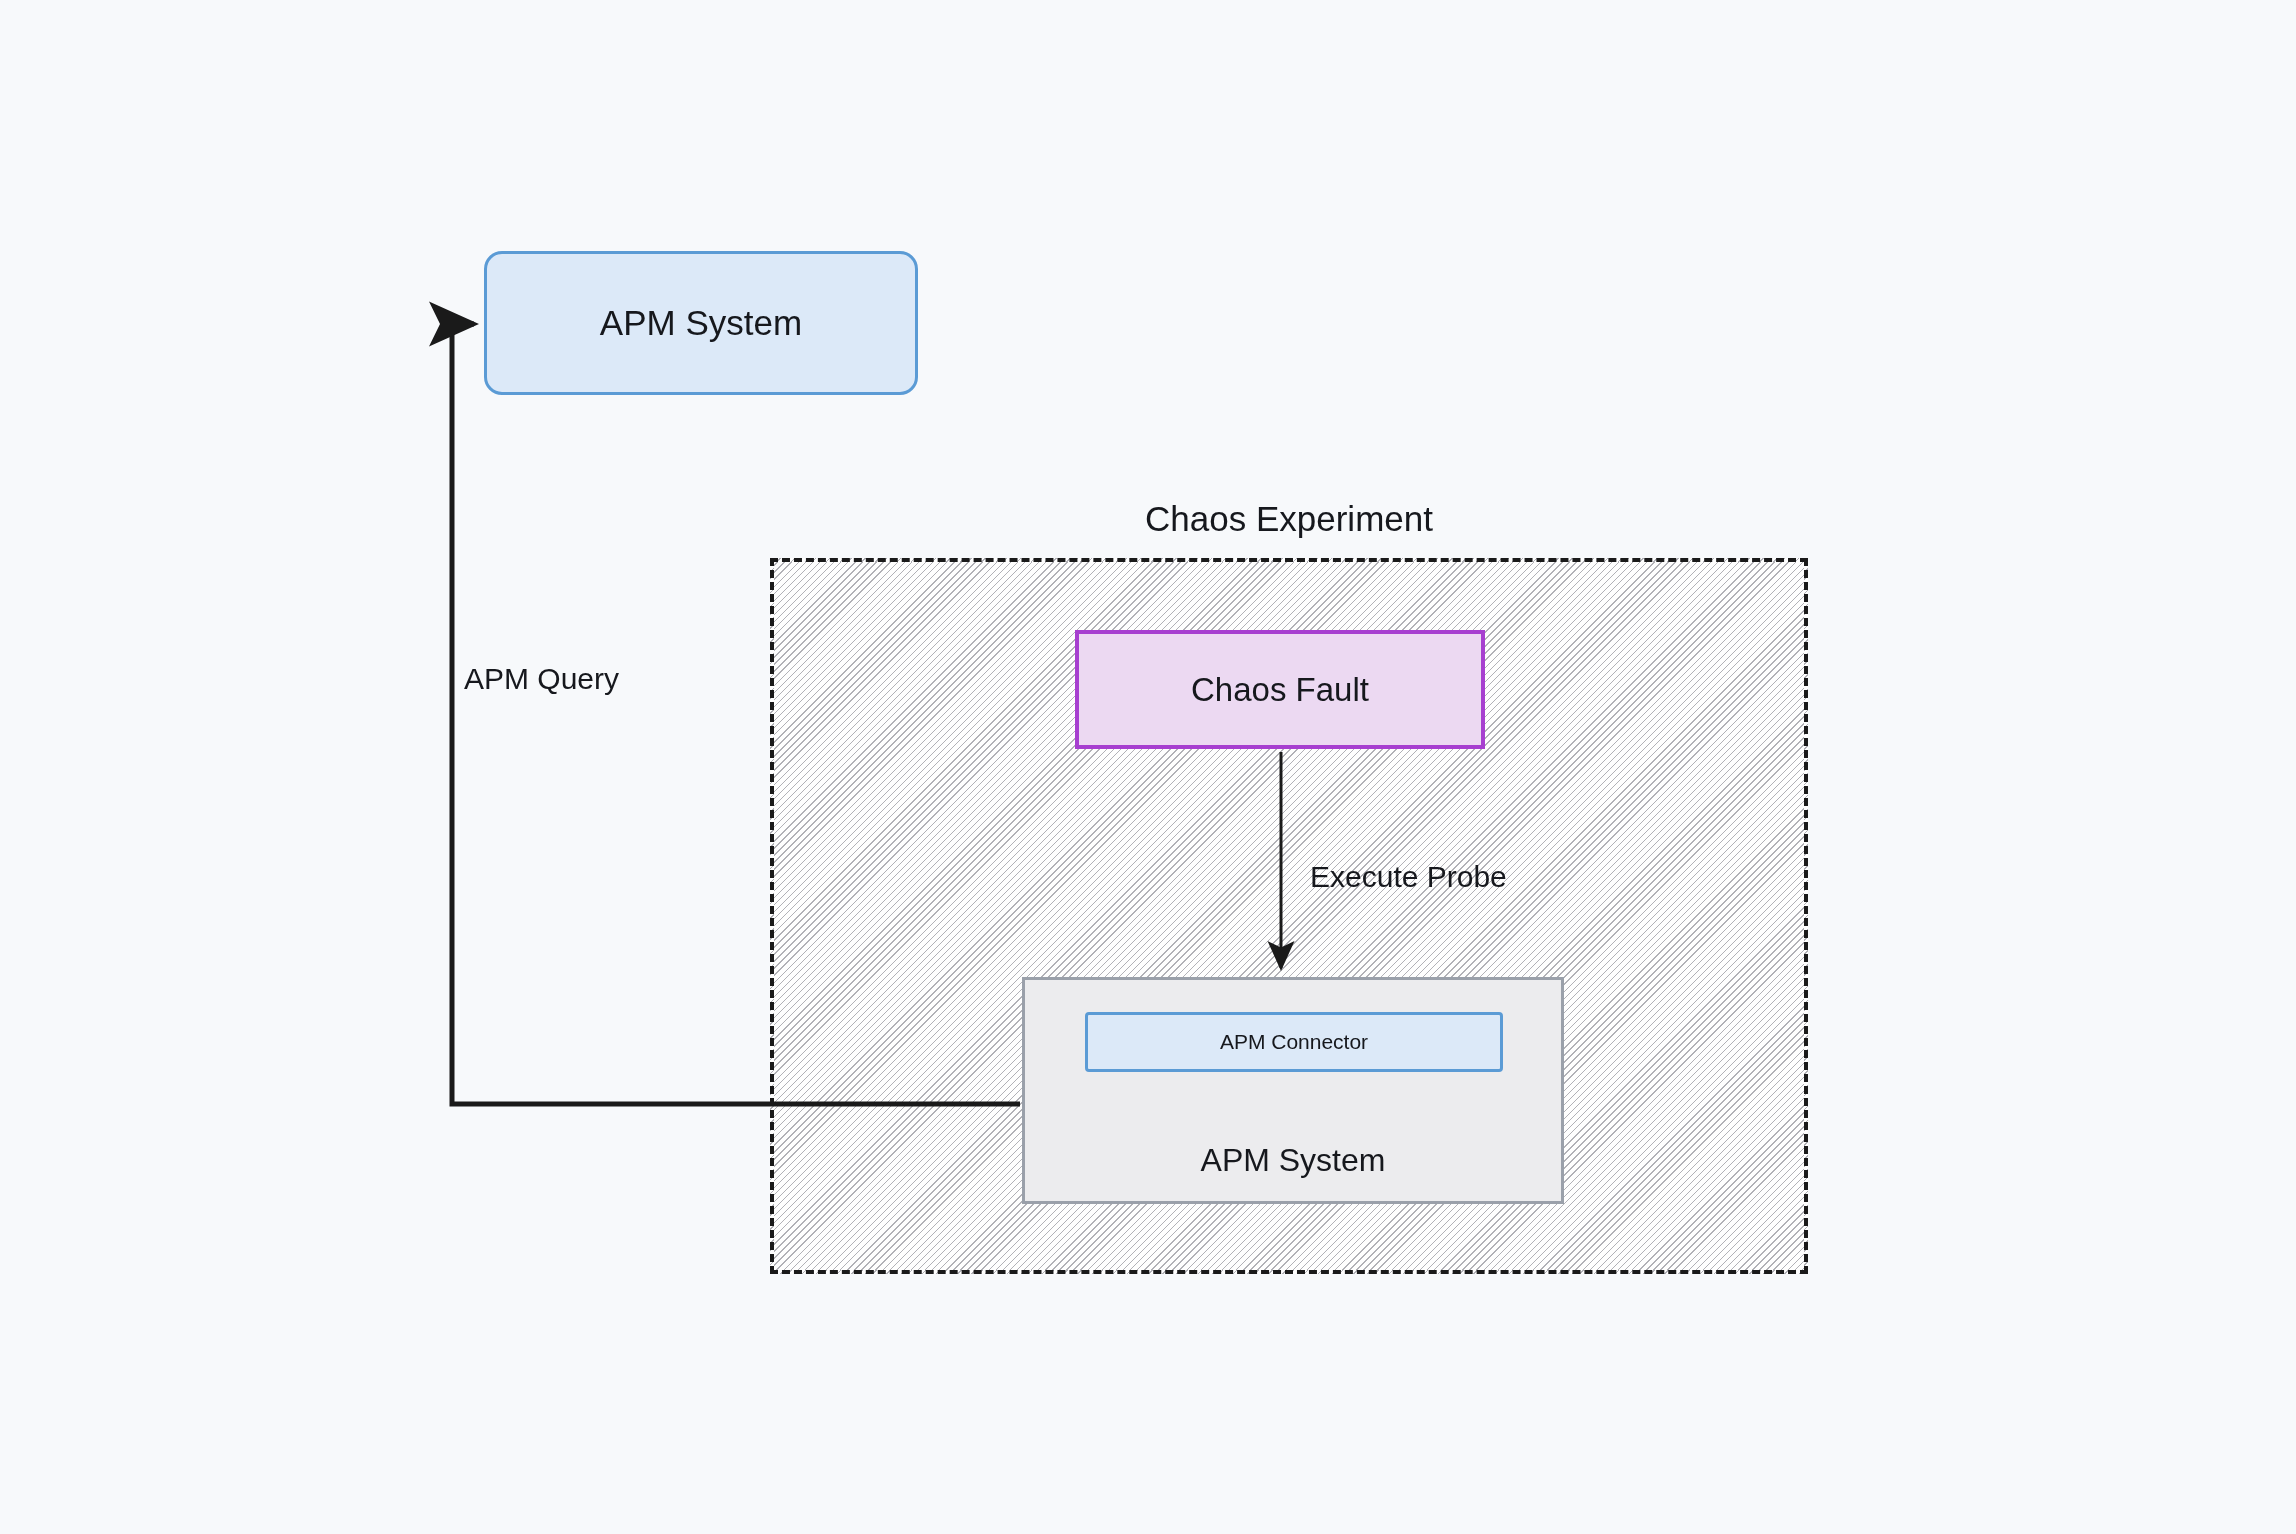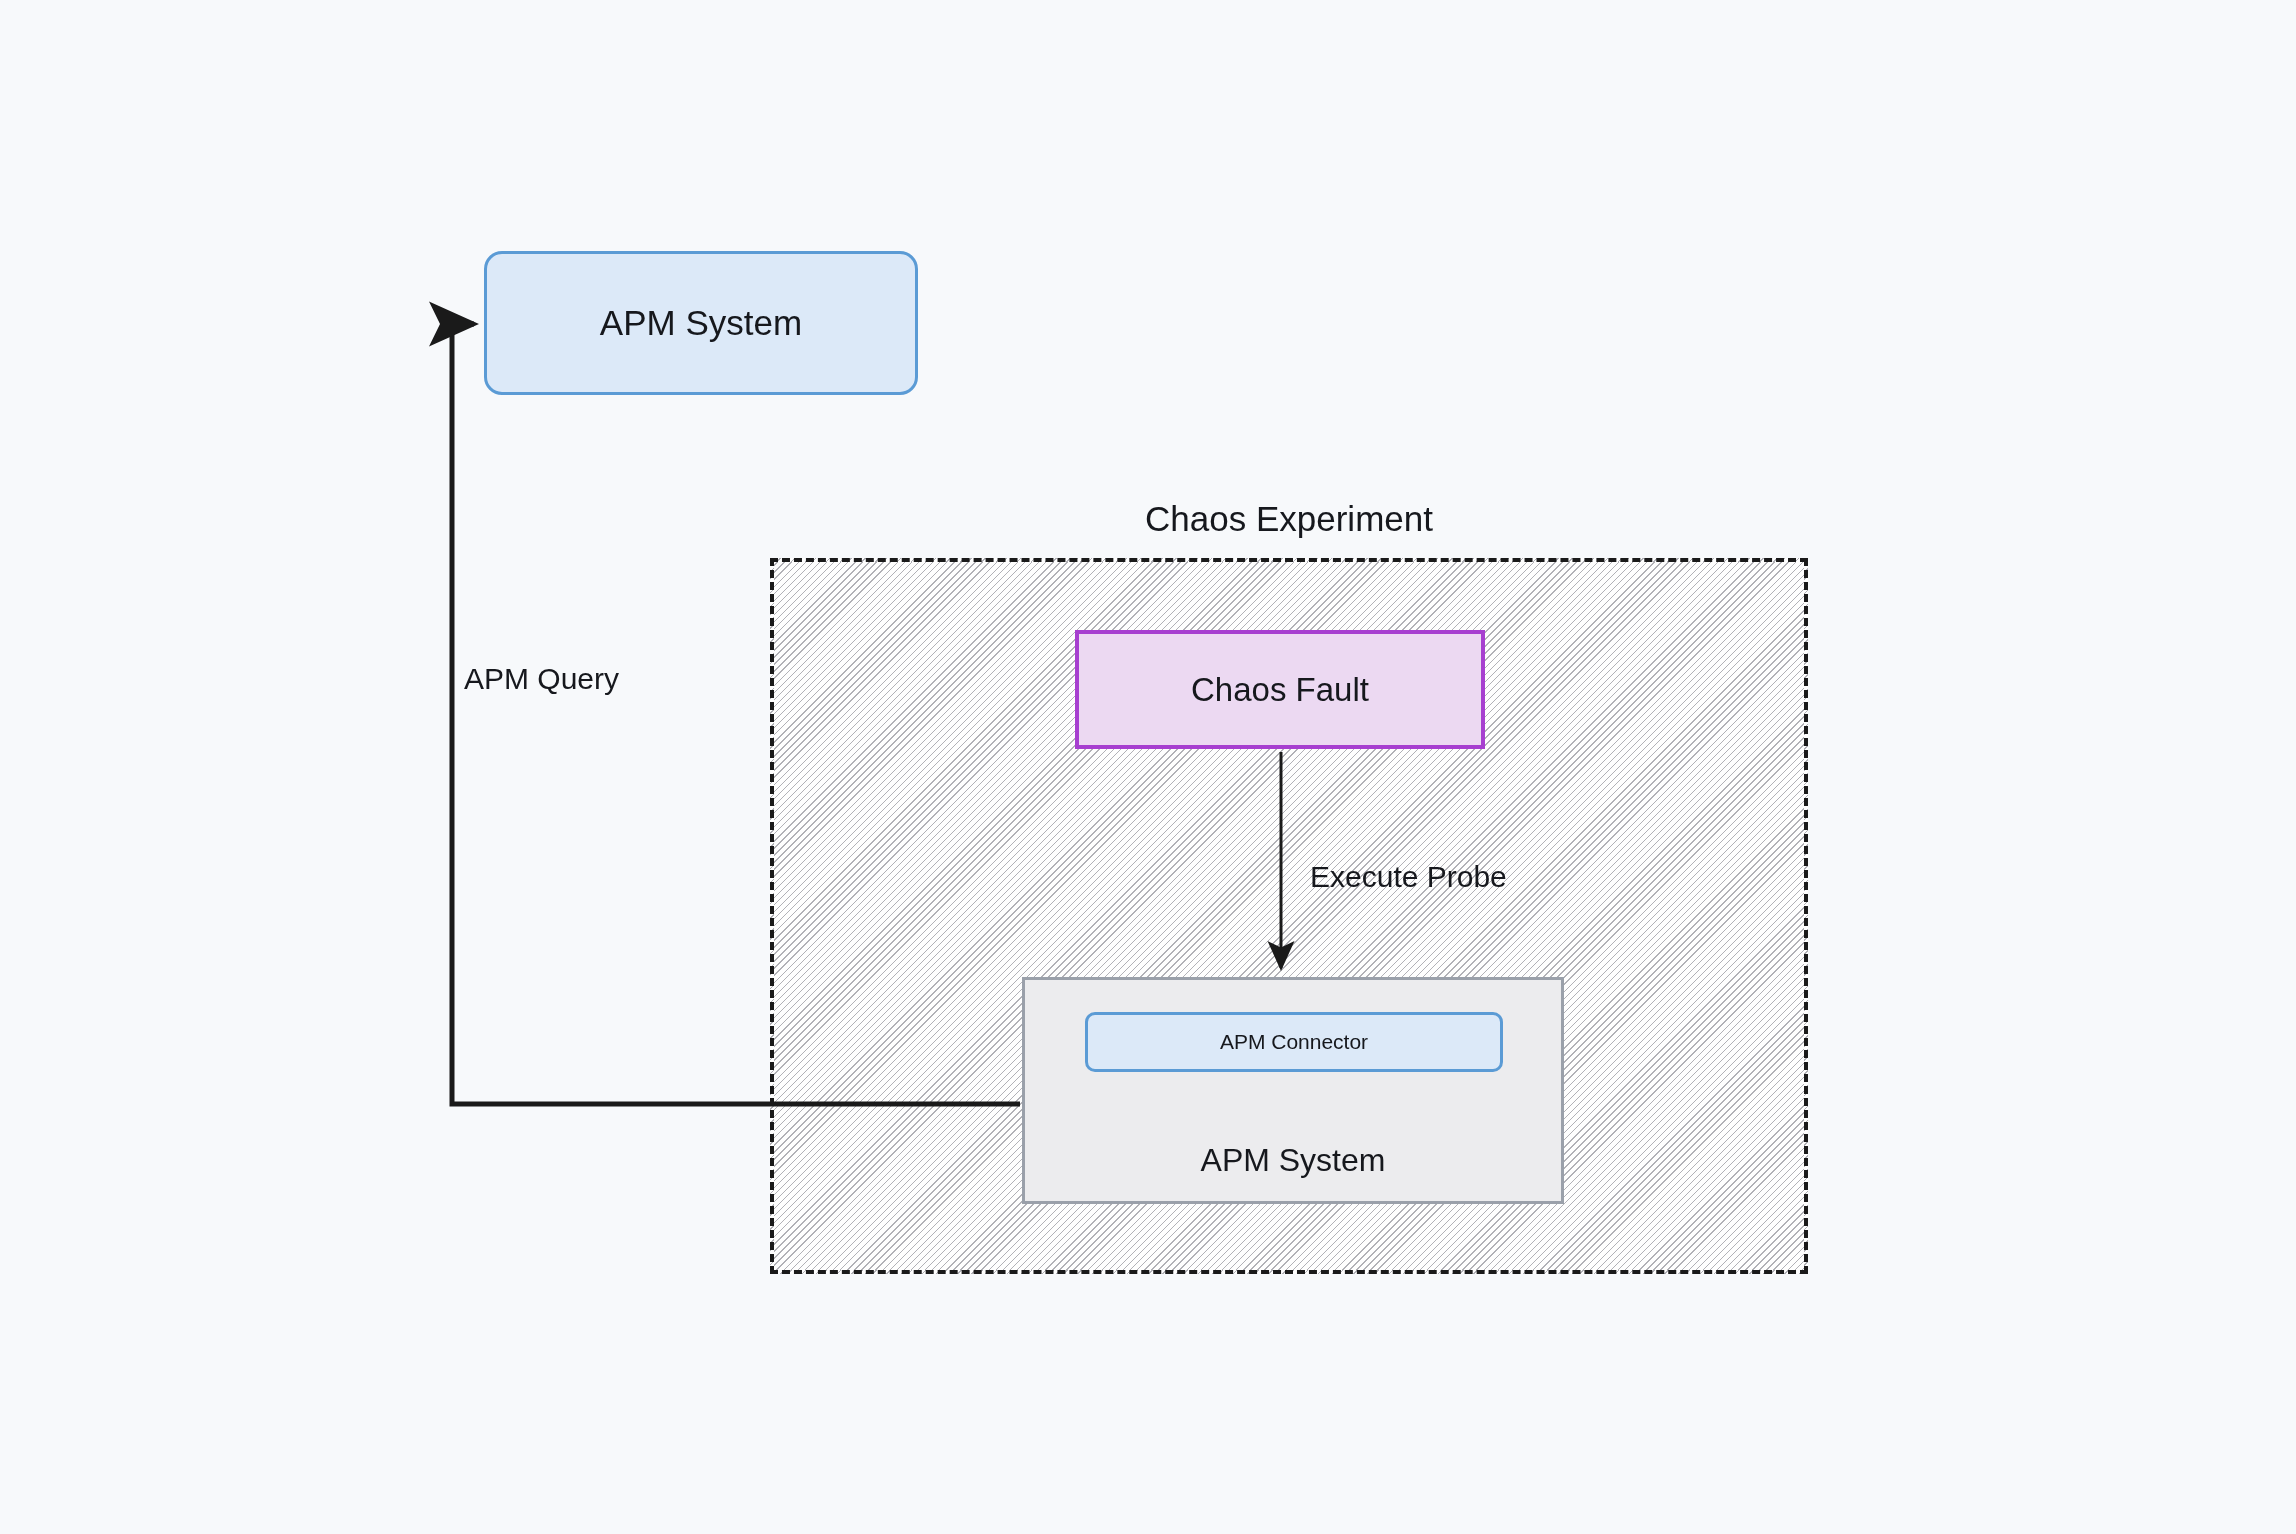--- a/index.html
+++ b/index.html
@@ -114,21 +114,21 @@
     left: 60px;
     top: 32px;
     width: 418px;
     height: 60px;
     box-sizing: border-box;
     display: flex;
     align-items: center;
     justify-content: center;
     background: #dce9f8;
     border: 3px solid #5b9bd5;
-    border-radius: 10px;
+    border-radius: 4px;
     font-size: 21px;
     color: #16181d;
   }
 
   
   #edges {
     position: absolute;
     left: 0;
     top: 0;
     width: 2296px;

